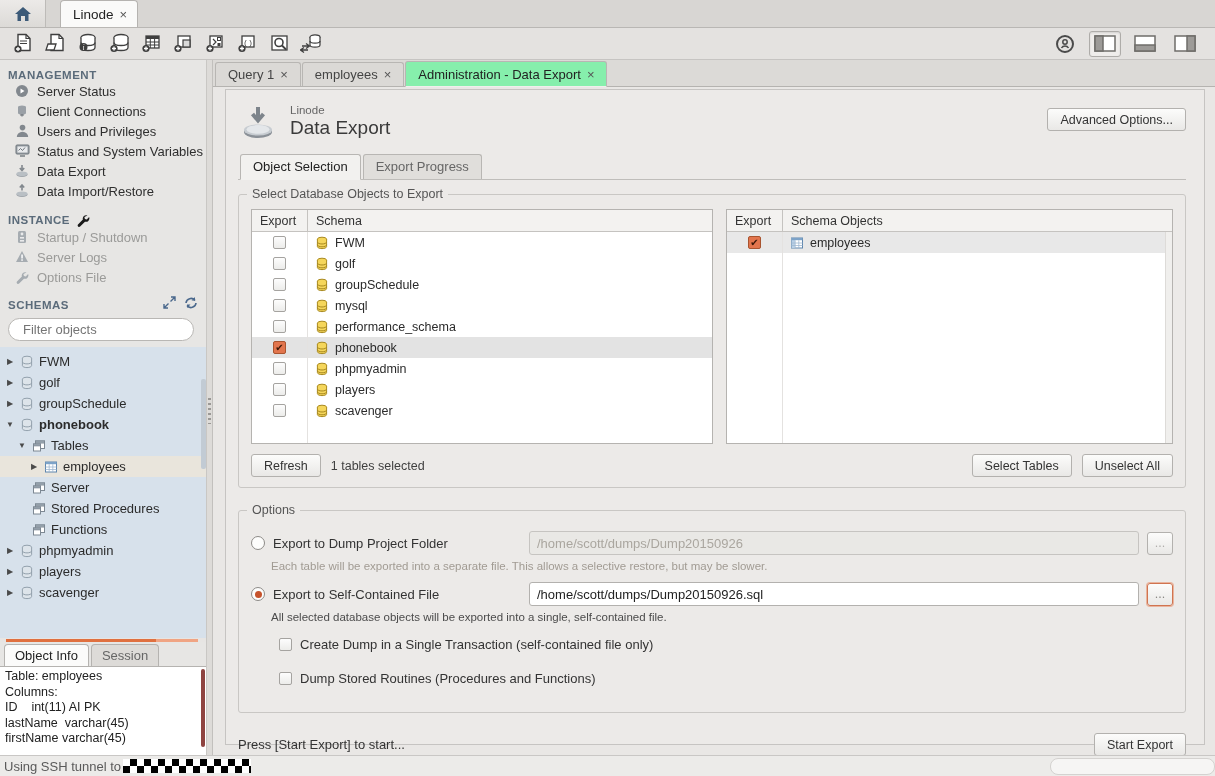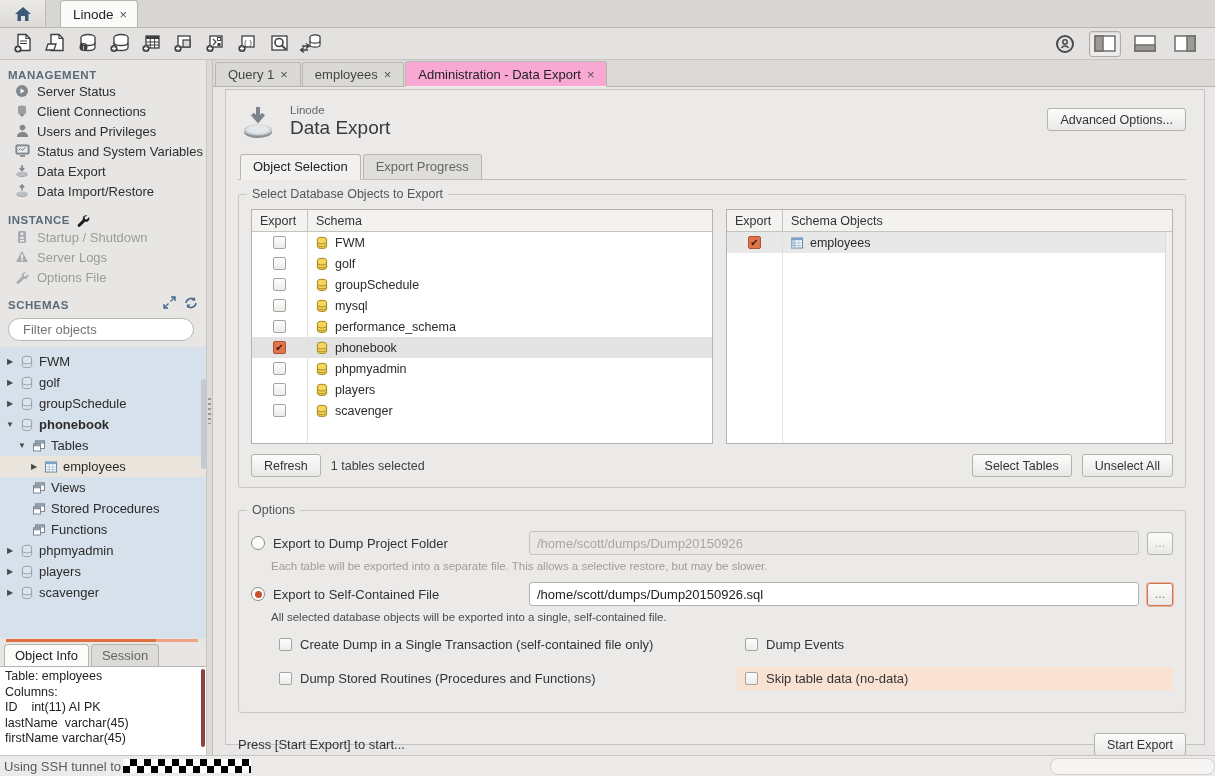--- a/index.html
+++ b/index.html
@@ -70,21 +70,21 @@
   .info-panel .ln { white-space:pre; }
   .info-scroll { position:absolute; right:1px; top:2px; width:4px; height:78px; background:#8e4340; border-radius:2px; }
 
   
   .main { flex:1; display:flex; flex-direction:column; min-width:0; background:#e9e7e5; }
   .edit-tabs { height:27px; background:#dcdad7; display:flex; align-items:flex-end; padding-left:2px; gap:1px;
     border-bottom:1px solid #b5b3b0; }
   .etab { height:24px; display:flex; align-items:center; gap:6px; padding:0 12px;
     background:#dbd9d6; border:1px solid #b8b6b3; border-bottom:none; border-radius:3px 3px 0 0;
     font-size:13px; color:#444; }
-  .etab.active { height:26px; background:#f9a8d4; color:#222; margin-bottom:-1px; border-bottom:1px solid #f0eeec; }
+  .etab.active { height:26px; background:#86efac; color:#222; margin-bottom:-1px; border-bottom:1px solid #f0eeec; }
   .workarea { flex:1; min-height:0; padding:2px 10px 10px 12px; display:flex; }
   .page { flex:1; background:#eceae8; border:1px solid #c6c4c2; padding:12px 18px 10px 12px;
     display:flex; flex-direction:column; }
 
   .page-head { display:flex; align-items:flex-start; }
   .ph-icon { margin:2px 14px 0 2px; }
   .ph-conn { font-size:11.5px; color:#666; margin-top:2px; }
   .ph-title { font-size:19px; color:#3a3a3a; margin-top:1px; }
   .ph-spacer { flex:1; }
 
@@ -476,21 +476,21 @@
           <span>employees</span>
         </div>
         <div class="trw l1">
           <span class="arrow"></span>
           <svg width="14" height="14" viewBox="0 0 14 14">
               <rect x="3.5" y="2" width="9" height="7.5" fill="#fff" stroke="#7d8893"></rect>
               <rect x="3.5" y="2" width="9" height="2" fill="#aab6c0" stroke="#7d8893"></rect>
               <rect x="1.5" y="5" width="7" height="7" fill="#fff" stroke="#7d8893"></rect>
               <rect x="1.5" y="5" width="7" height="1.8" fill="#aab6c0" stroke="#7d8893"></rect>
             </svg>
-          <span>Views</span>
+          <span>Server</span>
         </div>
         <div class="trw l1">
           <span class="arrow"></span>
           <svg width="14" height="14" viewBox="0 0 14 14">
               <rect x="3.5" y="2" width="9" height="7.5" fill="#fff" stroke="#7d8893"></rect>
               <rect x="3.5" y="2" width="9" height="2" fill="#aab6c0" stroke="#7d8893"></rect>
               <rect x="1.5" y="5" width="7" height="7" fill="#fff" stroke="#7d8893"></rect>
               <rect x="1.5" y="5" width="7" height="1.8" fill="#aab6c0" stroke="#7d8893"></rect>
             </svg>
           <span>Stored Procedures</span>
@@ -788,30 +788,20 @@
               <div class="check-col lft">
                 <div class="check-item">
                   <span class="cb"></span>
                   <span>Create Dump in a Single Transaction (self-contained file only)</span>
                 </div>
                 <div class="check-item">
                   <span class="cb"></span>
                   <span>Dump Stored Routines (Procedures and Functions)</span>
                 </div>
               </div>
-              <div class="check-col rgt">
-                <div class="check-item">
-                  <span class="cb"></span>
-                  <span>Dump Events</span>
-                </div>
-                <div class="check-item pink">
-                  <span class="cb"></span>
-                  <span>Skip table data (no-data)</span>
-                </div>
-              </div>
             </div>
           </div>
 
           <div class="page-footer">
             <span class="hint">Press [Start Export] to start...</span>
             <div class="act-spacer"></div>
             <div class="btn">Start Export</div>
           </div>
 
         </div>

